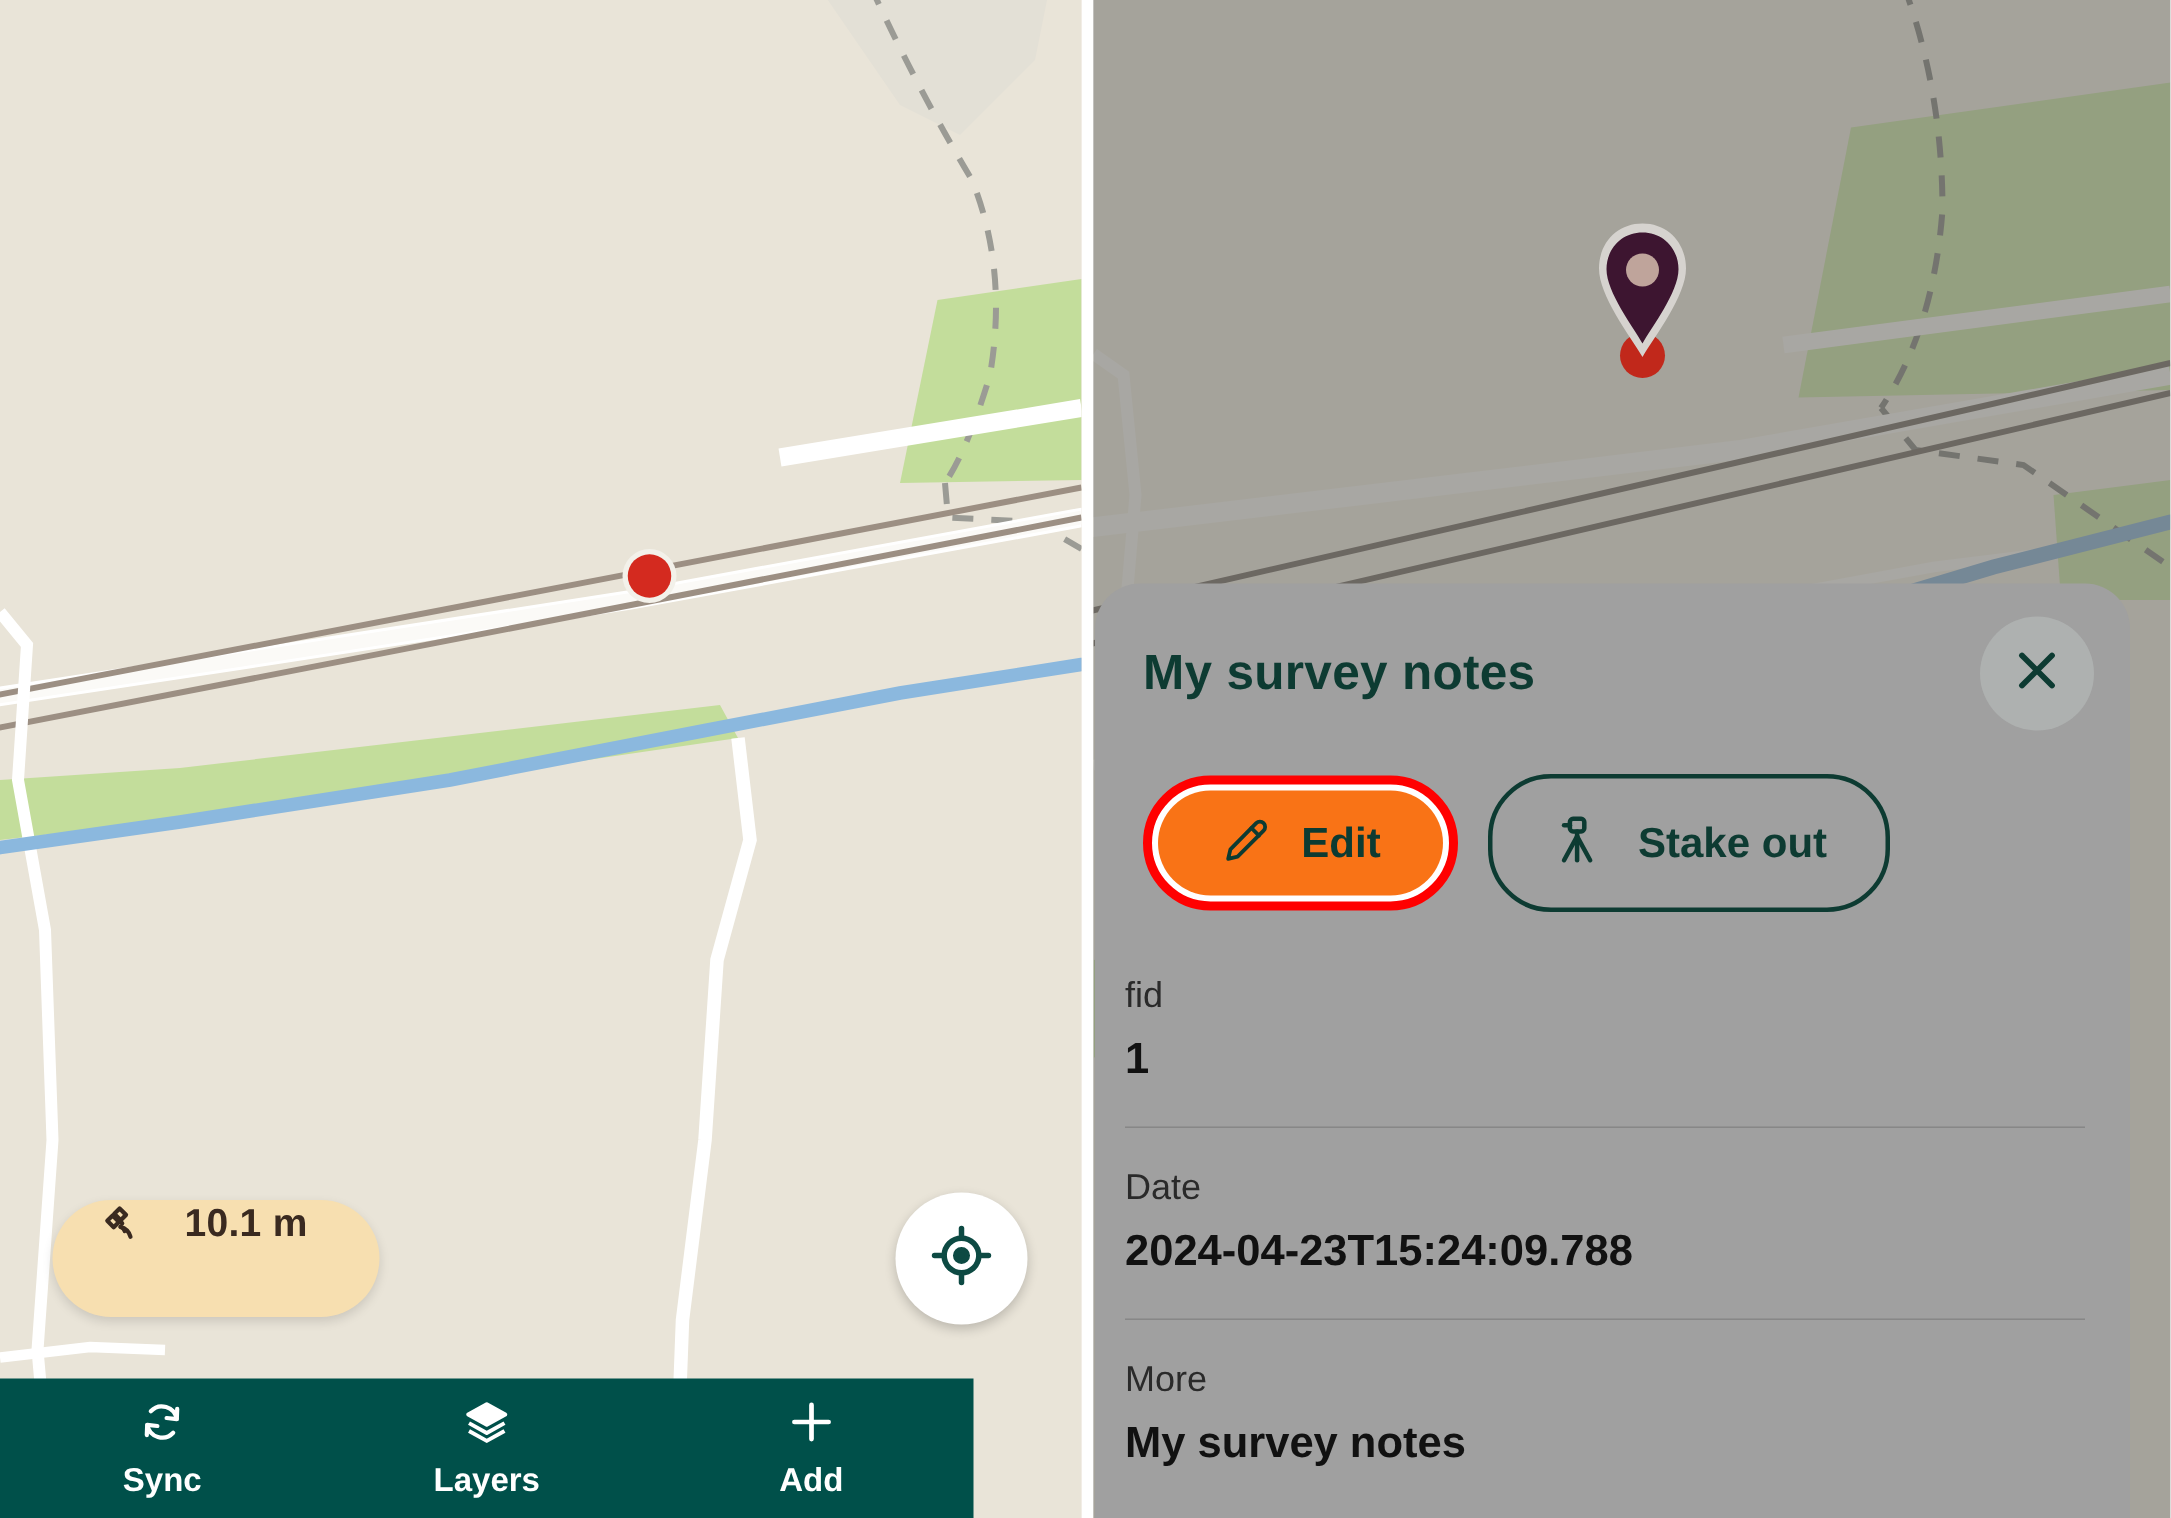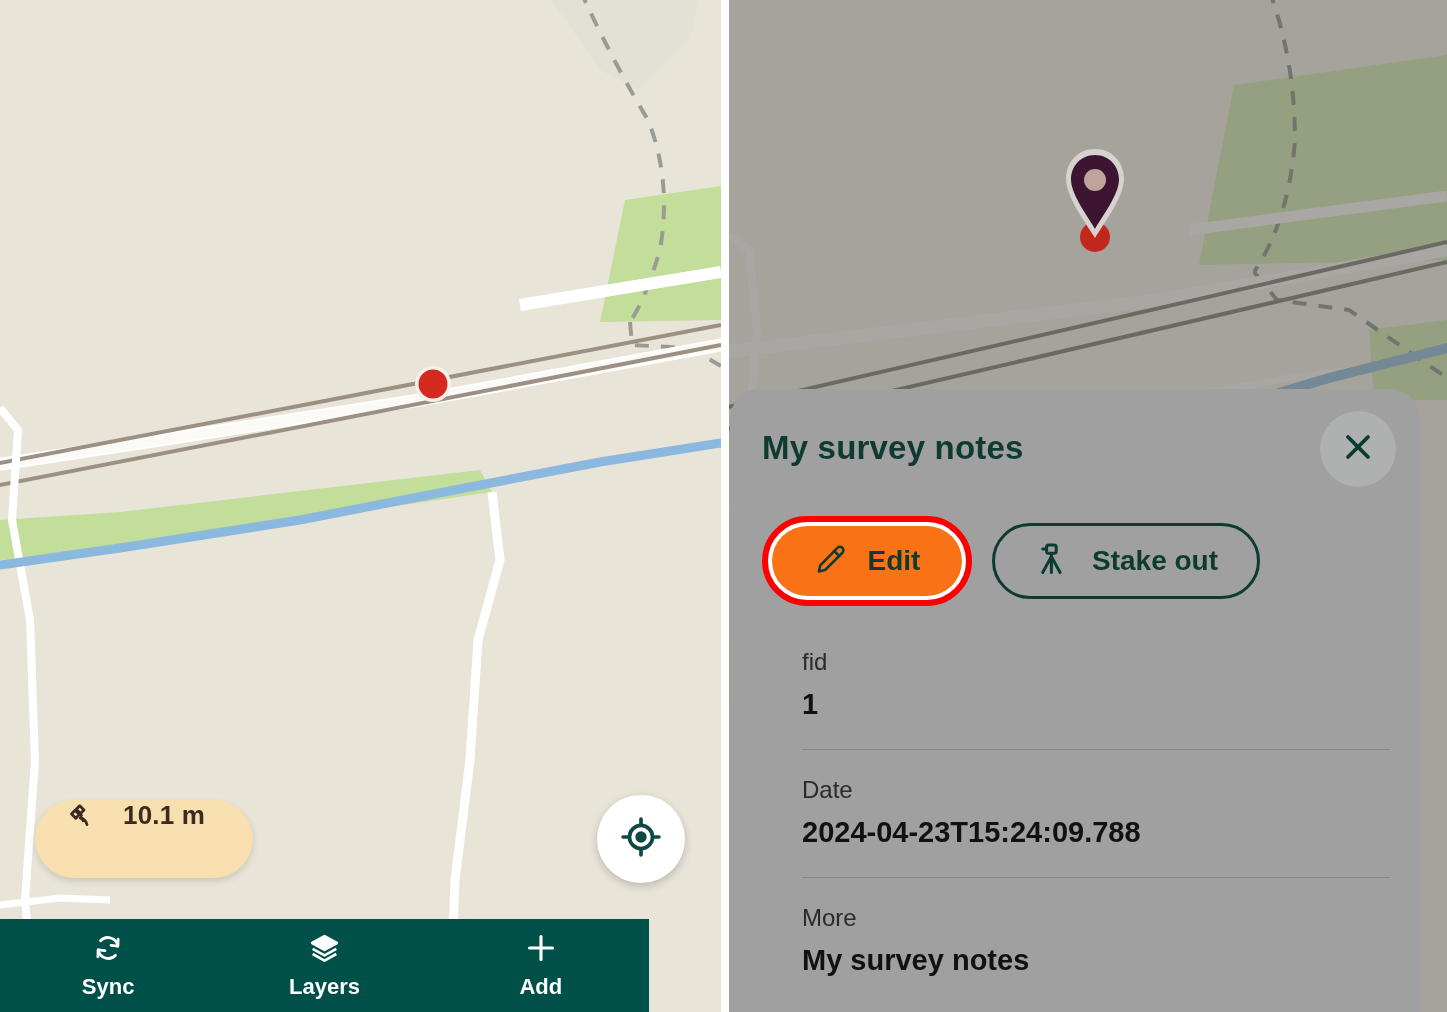--- a/index.html
+++ b/index.html
@@ -100,27 +100,27 @@
     padding: 4px; background: #ffffff;
   }
   #edit-button {
     display: flex; align-items: center; justify-content: center; gap: 22px;
     width: 190px; height: 70px; border-radius: 38px;
     background: #f97316;
   }
   #edit-button .btn-label { font-size: 28px; font-weight: bold; color: #0d3b32; }
   #stakeout-button {
     display: flex; align-items: center; justify-content: center; gap: 22px;
-    width: 268px; height: 76px; border-radius: 42px;
+    width: 268px; height: 92px; border-radius: 42px;
     background: transparent; border: 3px solid #0d3b32;
   }
   #stakeout-button .btn-label { font-size: 28px; font-weight: bold; color: #0d3b32; }
 
   
-  #attributes { padding: 44px 30px 0 32px; margin-left: 40px; }
+  #attributes { padding: 44px 30px 0 20px; }
   .attr-row { padding: 0 0 0 0; }
   .attr-key {
     font-size: 24px; color: #2a2a2a; font-weight: normal;
     line-height: 1.0; padding-bottom: 16px;
   }
   .attr-val {
     font-size: 29px; color: #111111; font-weight: bold; line-height: 1.0;
   }
   .attr-divider {
     height: 1px; background: rgba(130,130,130,0.85);

